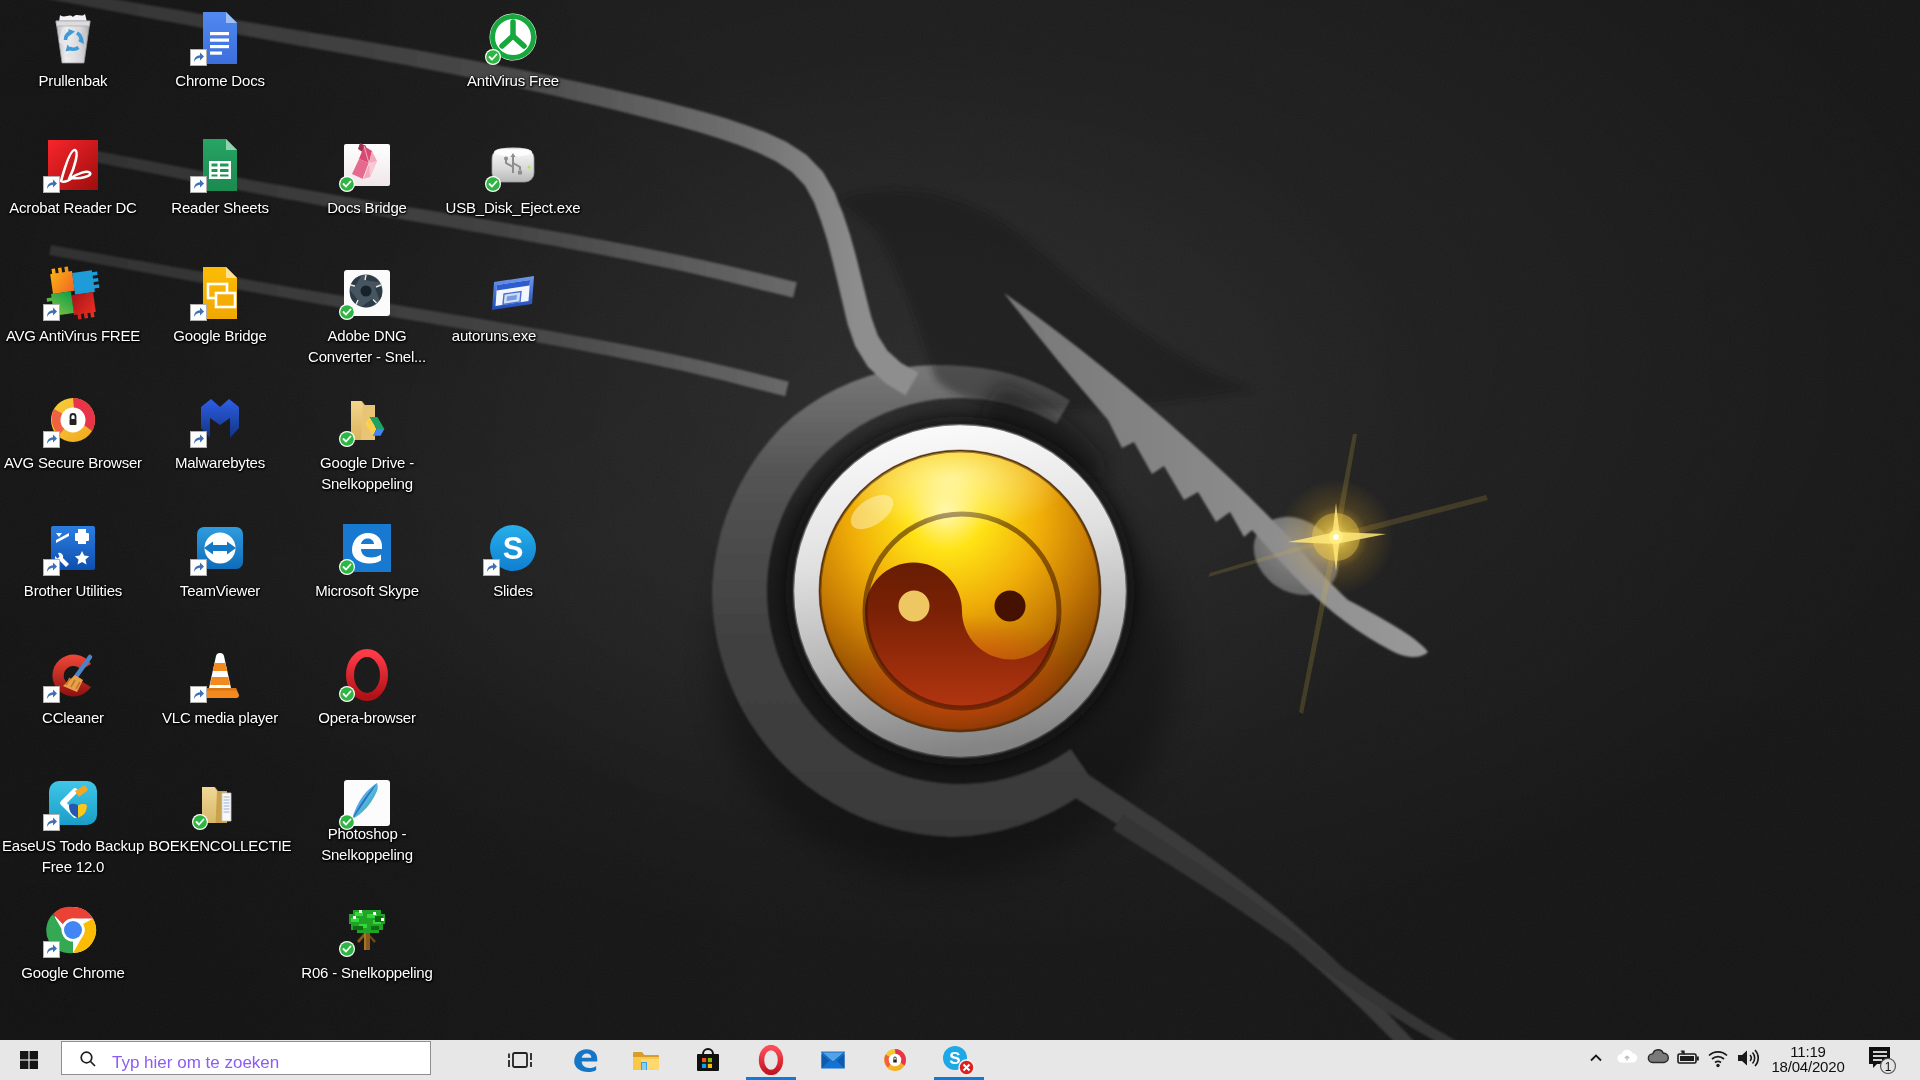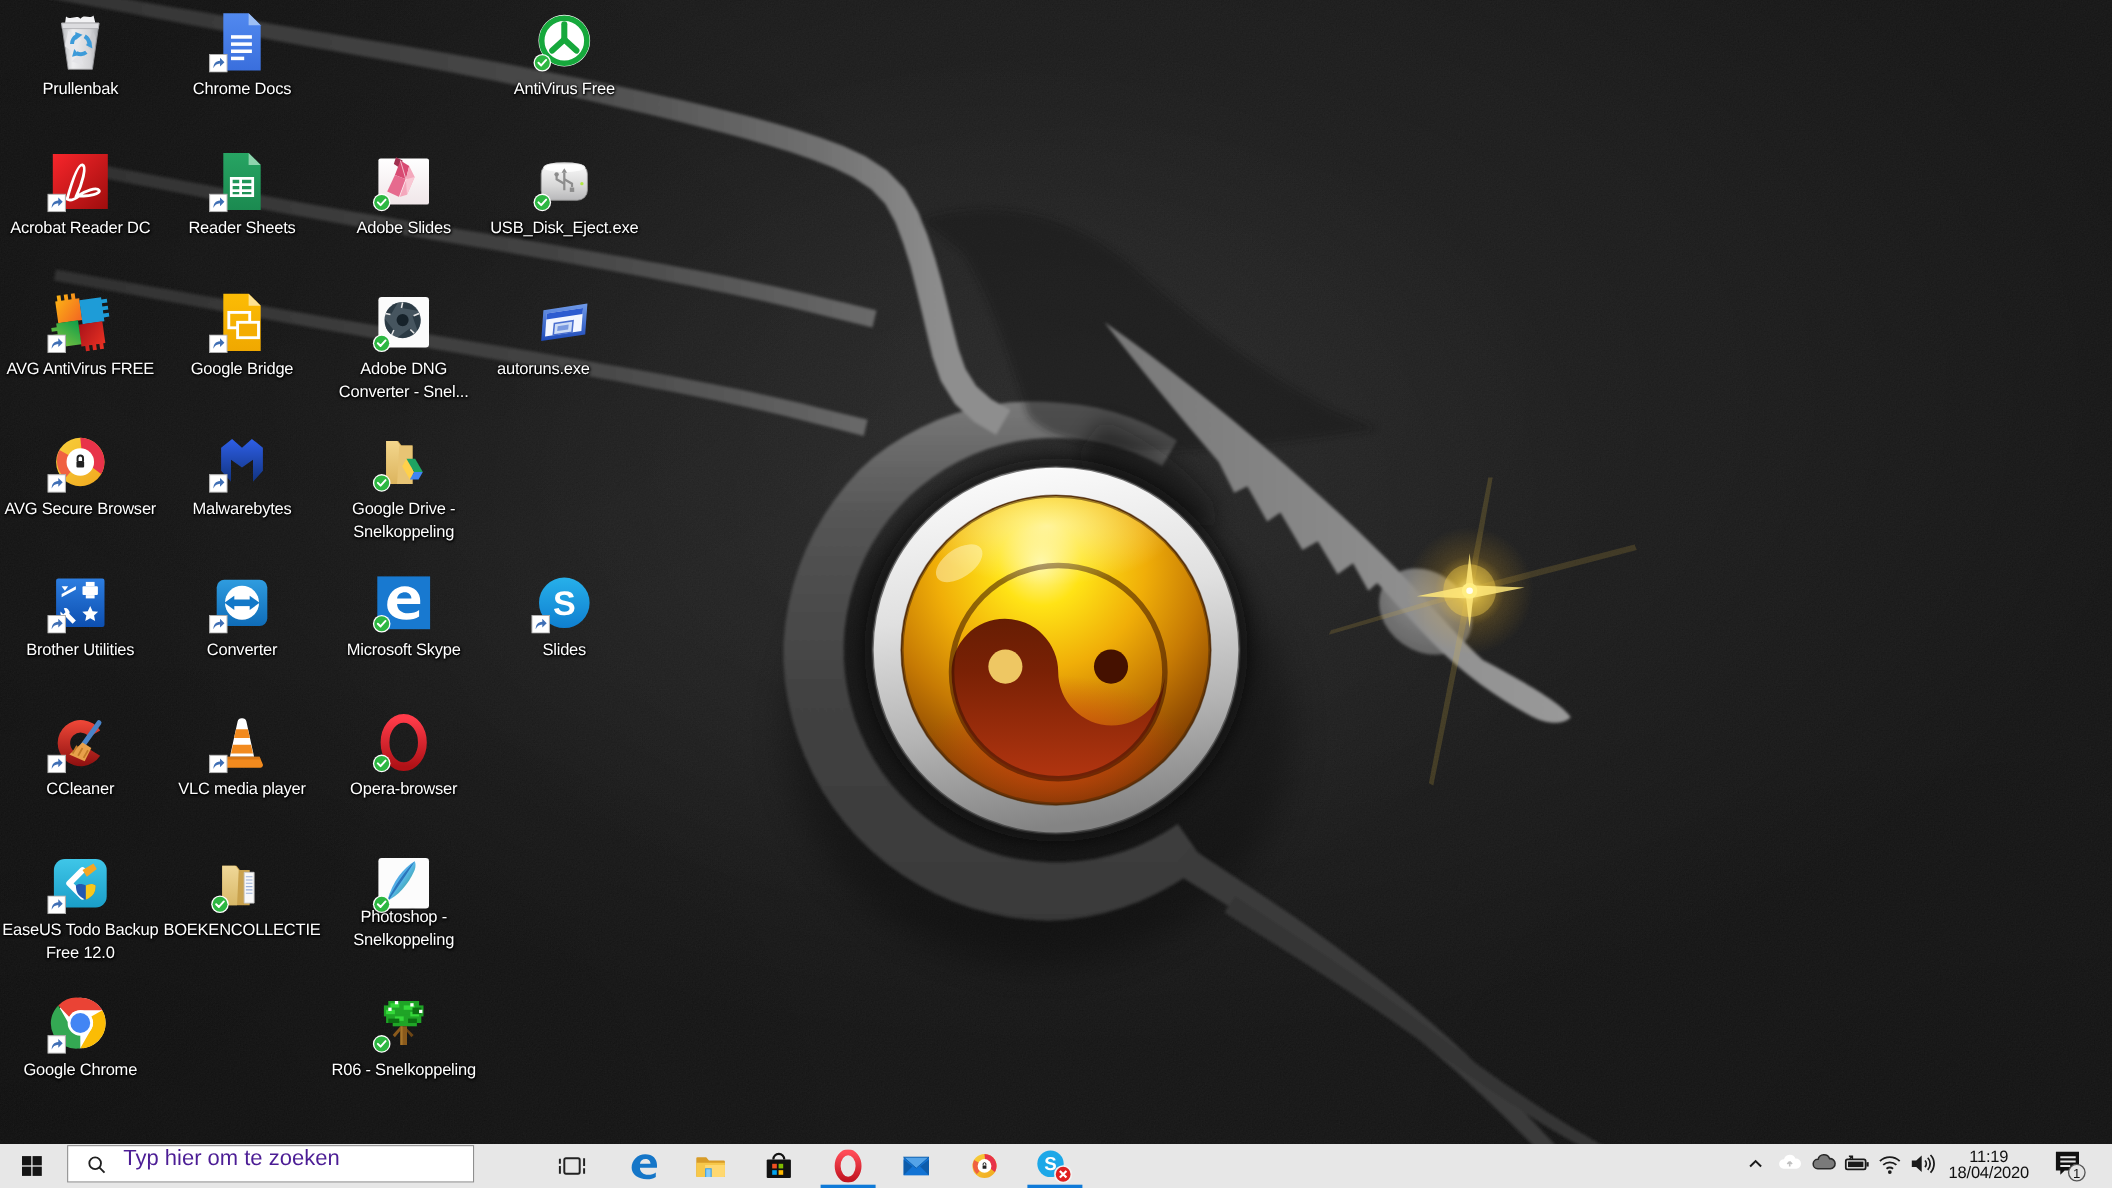--- a/index.html
+++ b/index.html
@@ -1,19 +1,19 @@
 <!DOCTYPE html>
 <html><head><meta charset="utf-8"><title>d</title><style>
 html,body{margin:0;padding:0;width:1920px;height:1080px;overflow:hidden;background:#131313;font-family:"Liberation Sans",sans-serif}
 #wall{position:absolute;left:0;top:0}
 .ic,.ov{position:absolute}
 .lb{position:absolute;width:160px;text-align:center;color:#fff;font-size:15px;letter-spacing:-0.2px;line-height:20.5px;text-shadow:0 1px 2px rgba(0,0,0,0.95),0 0 3px rgba(0,0,0,0.9),1px 1px 2px rgba(0,0,0,0.9)}
 #bar{position:absolute;left:0;top:1040px;width:1920px;height:40px;background:#e7e7e7}
 #search{position:absolute;left:61px;top:1px;width:368px;height:32px;background:#fff;border:1px solid #8f8f8f}
-#search span{position:absolute;left:50px;top:0;font-size:20px;color:#4c1d95}
+#search span{position:absolute;left:50px;top:11px;font-size:17px;color:#8b5cf6}
 #clock{position:absolute;left:1764px;top:4px;width:88px;text-align:center;font-size:15px;letter-spacing:-0.2px;line-height:15px;color:#101010}
 </style></head><body>
 <svg id="wall" width="1920" height="1040" viewBox="0 0 1920 1040">
 <defs>
 <radialGradient id="hi1" cx="0.5" cy="0.5" r="0.5">
         <stop offset="0" stop-color="#ffffff" stop-opacity="0.052"></stop>
         <stop offset="0.6" stop-color="#ffffff" stop-opacity="0.028"></stop>
         <stop offset="1" stop-color="#ffffff" stop-opacity="0"></stop>
       </radialGradient>
 <radialGradient id="dk1" cx="0.5" cy="0.5" r="0.5">
@@ -263,21 +263,21 @@
 <path d="M20,22 L30,26 L24,42 L13,37 Z" fill="#e66a8e"></path>
 <path d="M33,14 L38,24 L31,40 L24,42 L30,26 Z" fill="#f4a8bc"></path>
 <path d="M30,26 L38,24 L31,40 Z" fill="#f8c8d4"></path>
 <path d="M25,9 L30,26 L24,42" fill="none" stroke="#fff" stroke-width="0.8" opacity="0.7"></path>
     </svg></div>
 <div class="ov" style="left:338px;top:175px"><svg width="18" height="18" viewBox="0 0 18 18">
       <circle cx="9" cy="9" r="8" fill="#ffffff"></circle>
       <circle cx="9" cy="9" r="6.8" fill="#2db742"></circle>
       <path d="M5.5,9 L8,11.5 L12.5,6.5" fill="none" stroke="#ffffff" stroke-width="1.8" stroke-linecap="round" stroke-linejoin="round"></path>
     </svg></div>
-<div class="lb" style="left:287px;top:198px">Adobe Slides</div>
+<div class="lb" style="left:287px;top:198px">Docs Bridge</div>
 <div class="ic" style="left:485px;top:137px"><svg width="56" height="56" viewBox="0 0 56 56">
 <defs>
         <linearGradient id="usG_usb31" x1="0" y1="0" x2="0" y2="1">
           <stop offset="0" stop-color="#fafafa"></stop>
           <stop offset="0.6" stop-color="#d8d8d8"></stop>
           <stop offset="1" stop-color="#b8b8ba"></stop>
         </linearGradient>
       </defs>
 <rect x="7" y="12" width="42" height="33" rx="9" fill="url(#usG_usb31)" stroke="#9a9a9a" stroke-width="0.8"></rect>
 <ellipse cx="28" cy="15" rx="19" ry="4.5" fill="#ffffff" opacity="0.8"></ellipse>
@@ -472,21 +472,21 @@
 <rect x="5" y="7" width="46" height="42" rx="7" fill="url(#tvG_teamv14)"></rect>
 <circle cx="28" cy="28" r="15.5" fill="#ffffff"></circle>
 <polygon points="12,28 21,21.5 21,34.5" fill="#1278c8"></polygon>
 <polygon points="44,28 35,21.5 35,34.5" fill="#1278c8"></polygon>
 <rect x="19" y="25" width="18" height="6" fill="#1278c8"></rect>
     </svg></div>
 <div class="ov" style="left:190px;top:559px"><svg width="17" height="17" viewBox="0 0 17 17">
       <rect x="0.5" y="0.5" width="16" height="16" fill="#ffffff" stroke="#b0b0b0"></rect>
       <path d="M4,13 C4,9 6,6.5 10,6.2 L10,3.5 L14,7.5 L10,11.5 L10,8.8 C7,9 5.2,10.5 4,13 Z" fill="#3f6fb5"></path>
     </svg></div>
-<div class="lb" style="left:140px;top:581px">Converter</div>
+<div class="lb" style="left:140px;top:581px">TeamViewer</div>
 <div class="ic" style="left:339px;top:520px"><svg width="56" height="56" viewBox="0 0 56 56">
 <rect x="4" y="4" width="48" height="48" fill="#1879d0"></rect>
 <path d="M13,30 C13,20 20,13 29,13 C38,13 43,19 43,26 L43,29 L22,29 C22,34 26,37.5 32,37.5 C36,37.5 39.5,36.5 42,34.5 L42,40.5 C39,42.5 35,43.5 30.5,43.5 C20,43.5 13,38 13,30 Z M22,24 L35,24 C35,21 32.5,18.5 29,18.5 C25.5,18.5 22.5,20.5 22,24 Z" fill="#ffffff" fill-rule="evenodd"></path>
     </svg></div>
 <div class="ov" style="left:338px;top:558px"><svg width="18" height="18" viewBox="0 0 18 18">
       <circle cx="9" cy="9" r="8" fill="#ffffff"></circle>
       <circle cx="9" cy="9" r="6.8" fill="#2db742"></circle>
       <path d="M5.5,9 L8,11.5 L12.5,6.5" fill="none" stroke="#ffffff" stroke-width="1.8" stroke-linecap="round" stroke-linejoin="round"></path>
     </svg></div>
 <div class="lb" style="left:287px;top:581px">Microsoft Skype</div>

